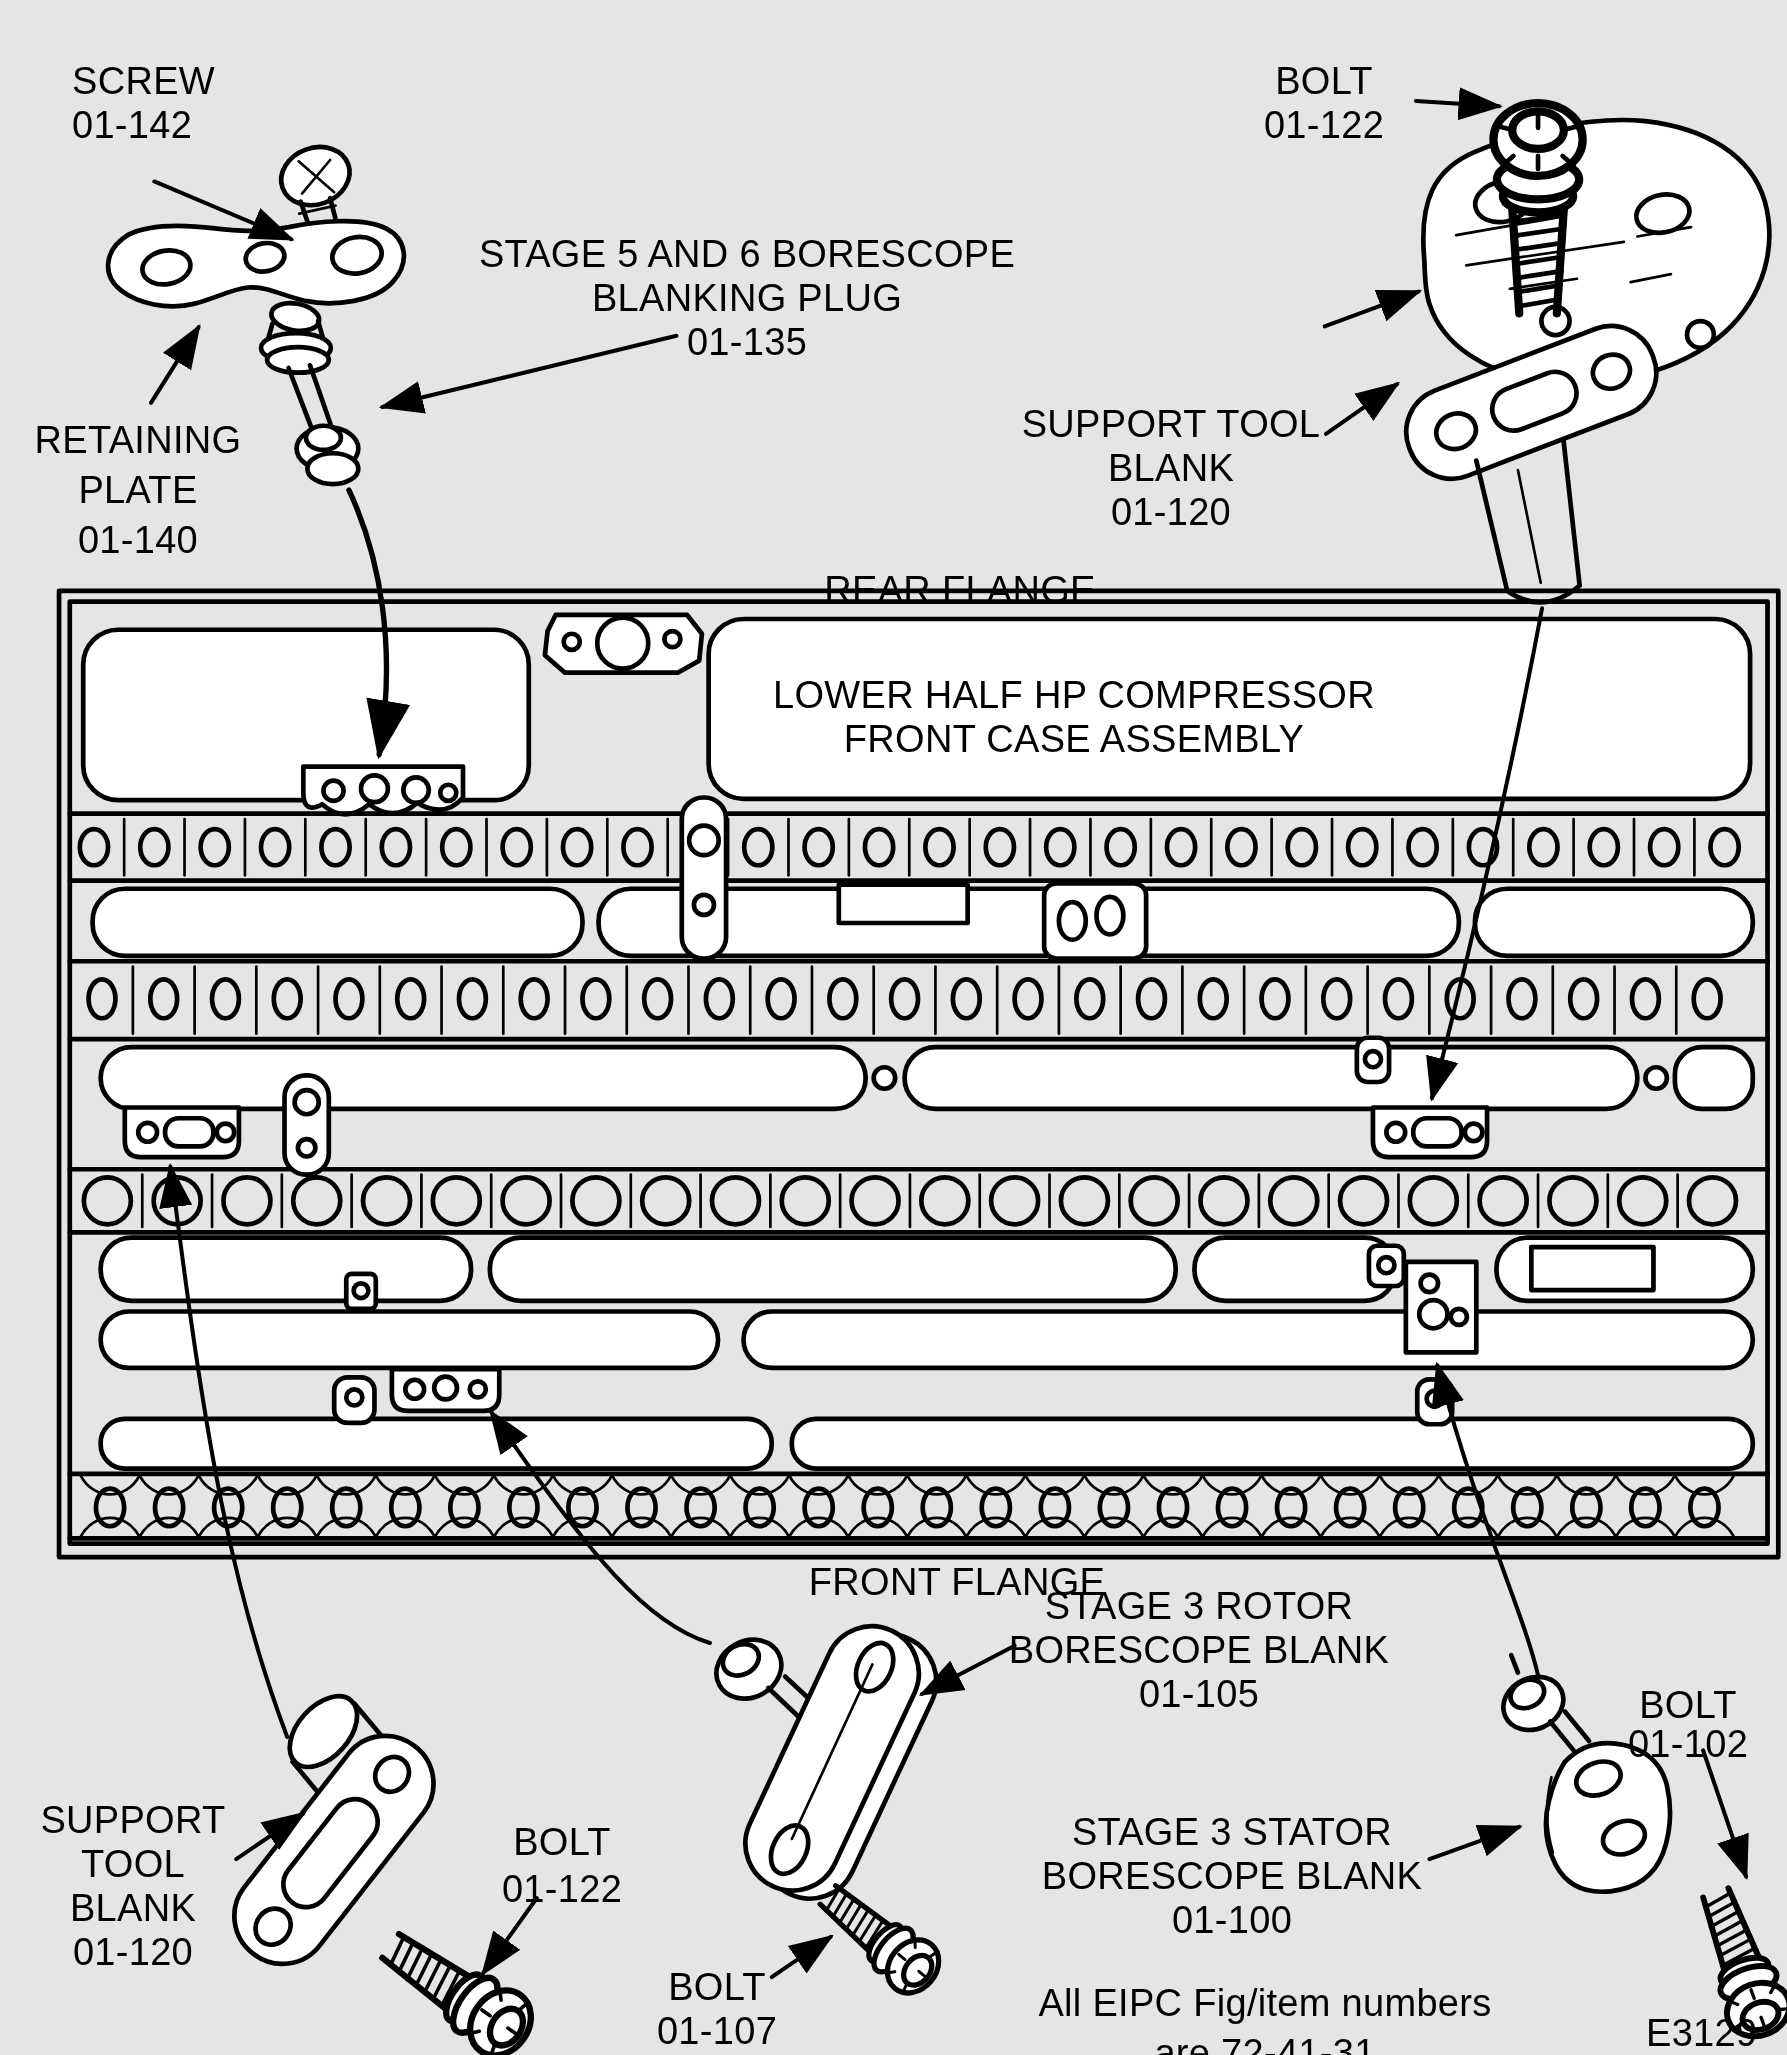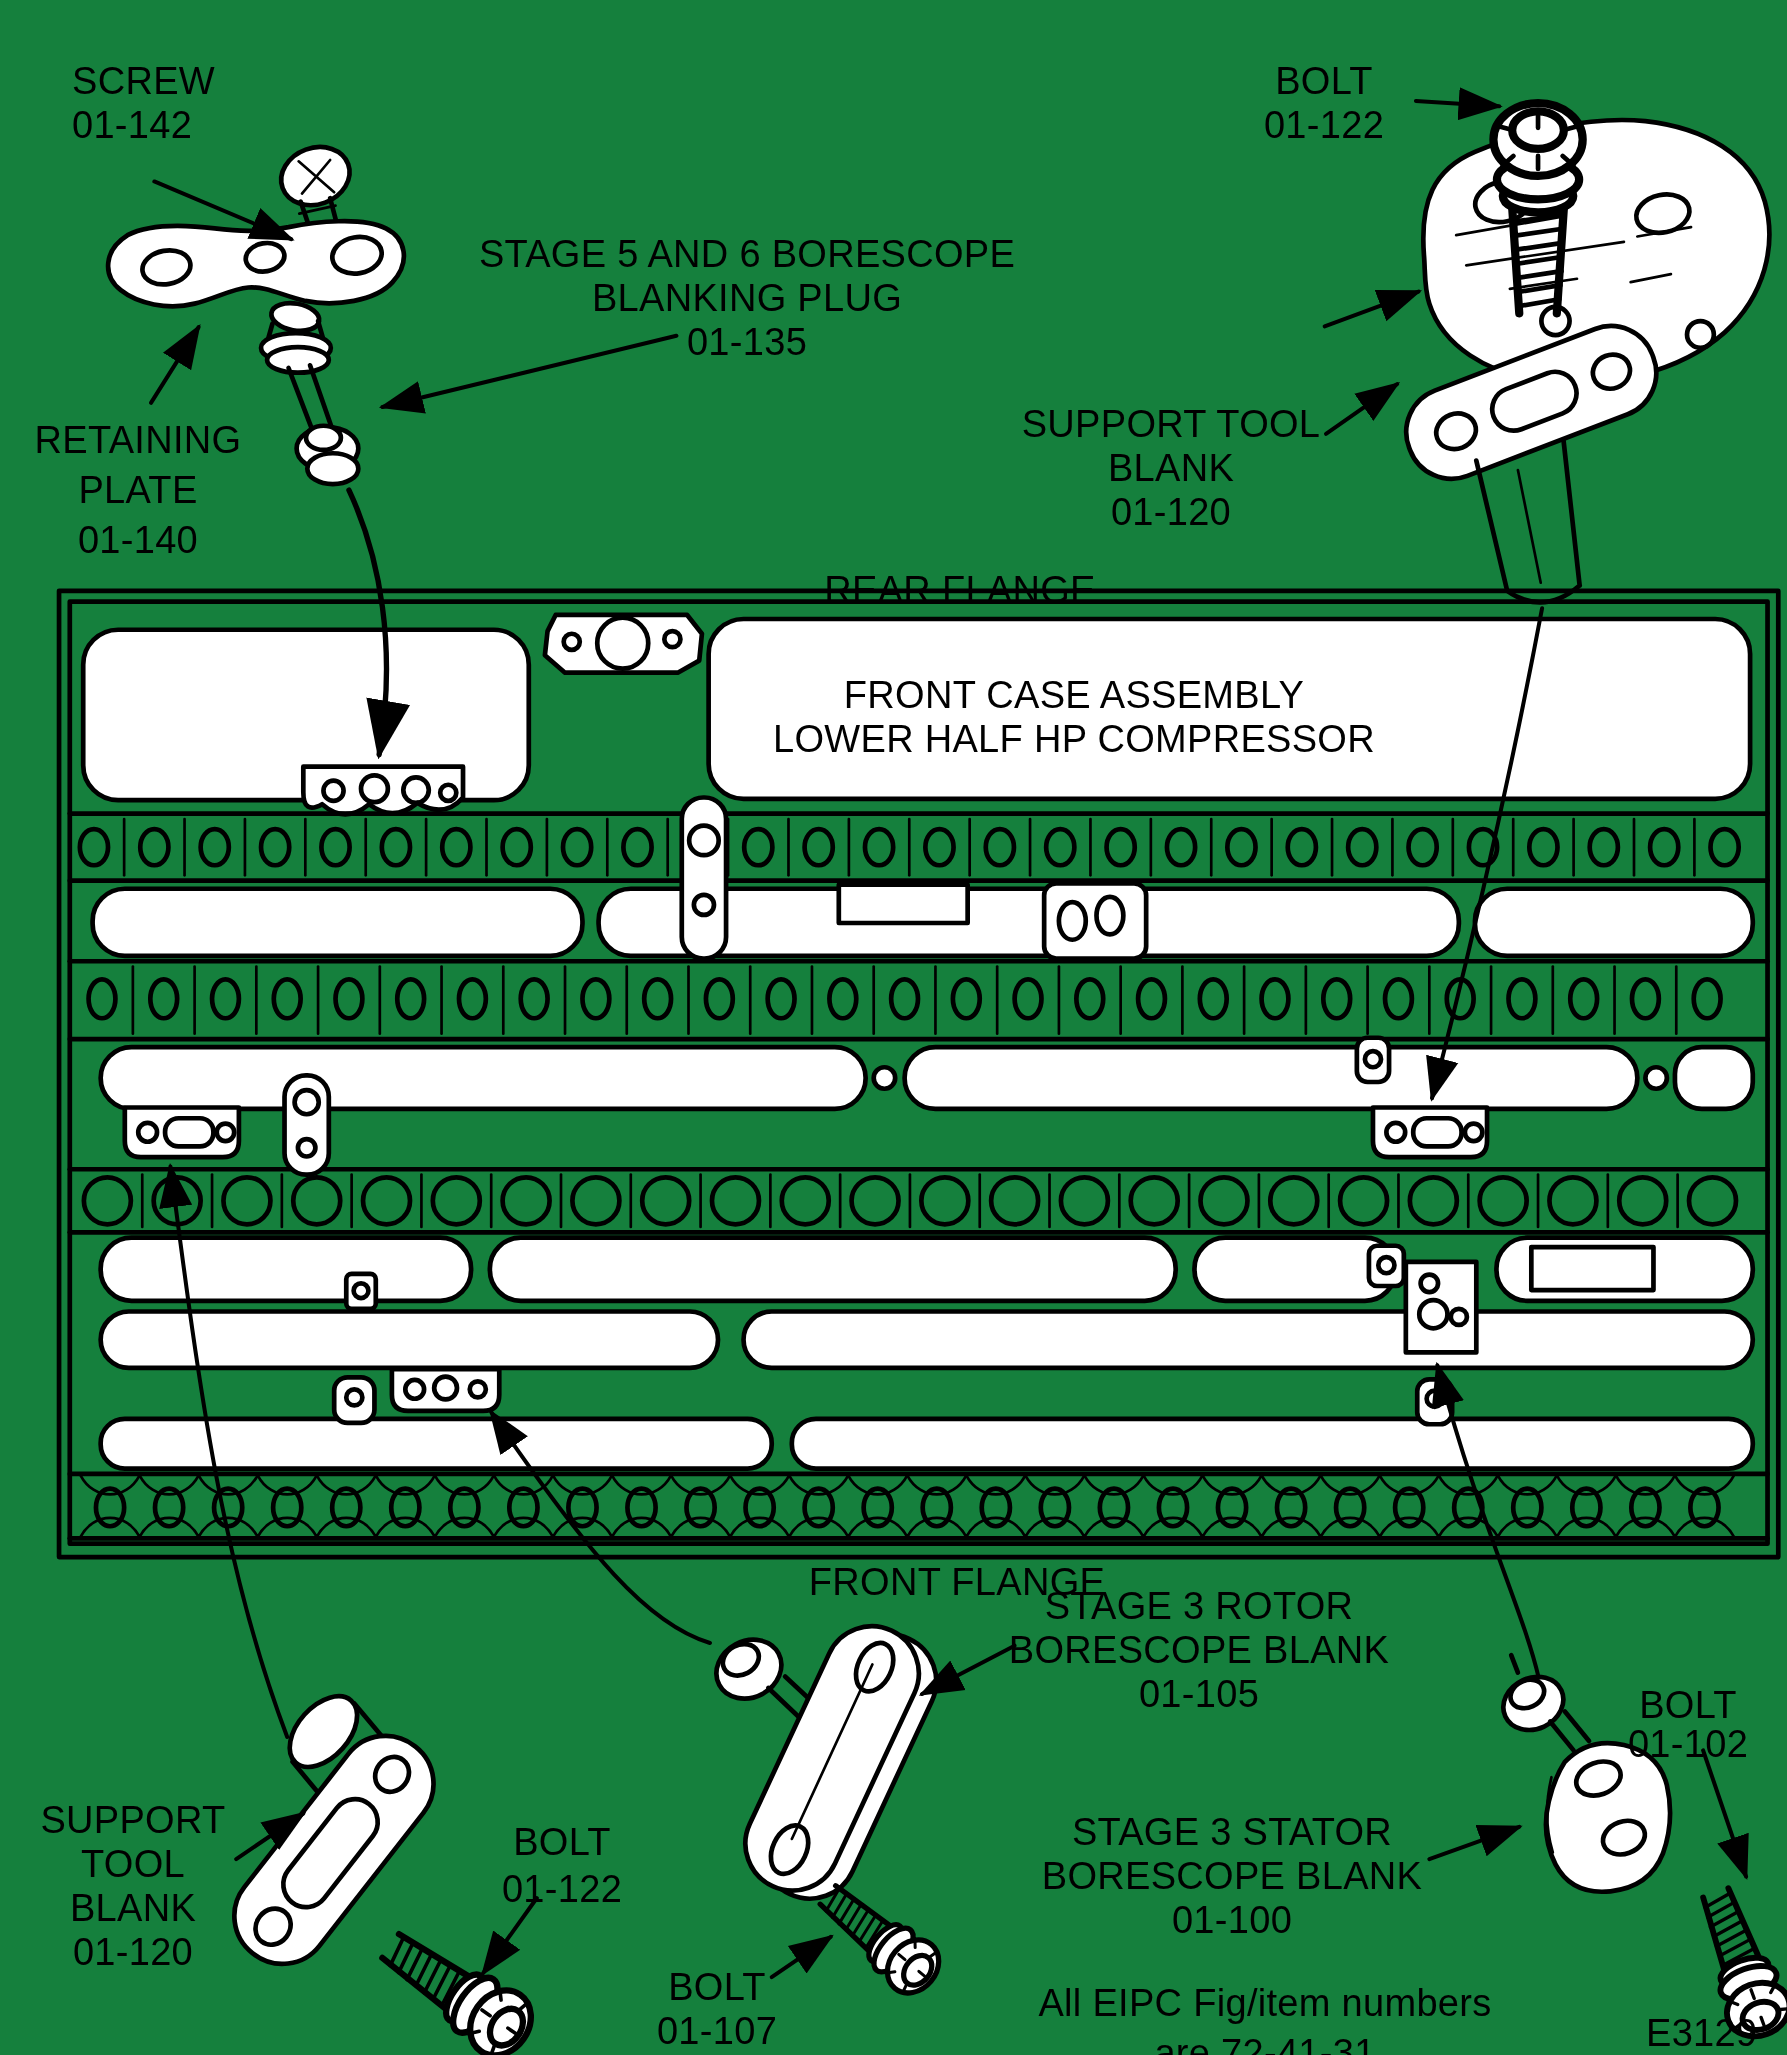--- a/index.html
+++ b/index.html
@@ -1,16 +1,16 @@
 <!DOCTYPE html>
 <html style="font-size:10.7px"><head>
 <meta charset="utf-8">
 <style>
   html,body{margin:0;padding:0;background:#fff;}
-  .page{position:relative;width:1787px;height:2056px;background:#15803d;overflow:hidden;
+  .page{position:relative;width:1787px;height:2056px;background:#e5e5e5;overflow:hidden;
         font-family:"Liberation Sans",sans-serif;color:#000;}
   svg.art{position:absolute;left:0;top:0;z-index:1;}
   .lbl{position:absolute;z-index:2;font-size:38px;line-height:44px;white-space:nowrap;
        color:#000;letter-spacing:0.3px;}
   .ctr{transform:translateX(-50%);text-align:center;margin-top:11px;}
   .lft{text-align:left;}
   .ln  {fill:none;stroke:#000;stroke-width:7;stroke-linecap:round;stroke-linejoin:round;}
   .lnf {fill:#fff;stroke:#000;stroke-width:7;stroke-linejoin:round;}
   .lnt {fill:none;stroke:#000;stroke-width:4;stroke-linecap:round;}
   .ld  {fill:none;stroke:#000;stroke-width:6;stroke-linecap:round;}
@@ -448,22 +448,22 @@
   <div>SUPPORT TOOL</div>
   <div>BLANK</div>
   <div>01-120</div>
 </div>
 
 <div class="lbl ctr" style="left:960px;top:557px">
   <div>REAR FLANGE</div>
 </div>
 
 <div class="lbl ctr" style="left:1074px;top:662px">
+  <div>LOWER HALF HP COMPRESSOR</div>
   <div>FRONT CASE ASSEMBLY</div>
-  <div>LOWER HALF HP COMPRESSOR</div>
 </div>
 
 <div class="lbl ctr" style="left:957px;top:1549px">
   <div>FRONT FLANGE</div>
 </div>
 
 <div class="lbl ctr" style="left:133px;top:1787px;line-height:44px">
   <div>SUPPORT</div>
   <div>TOOL</div>
   <div>BLANK</div>

